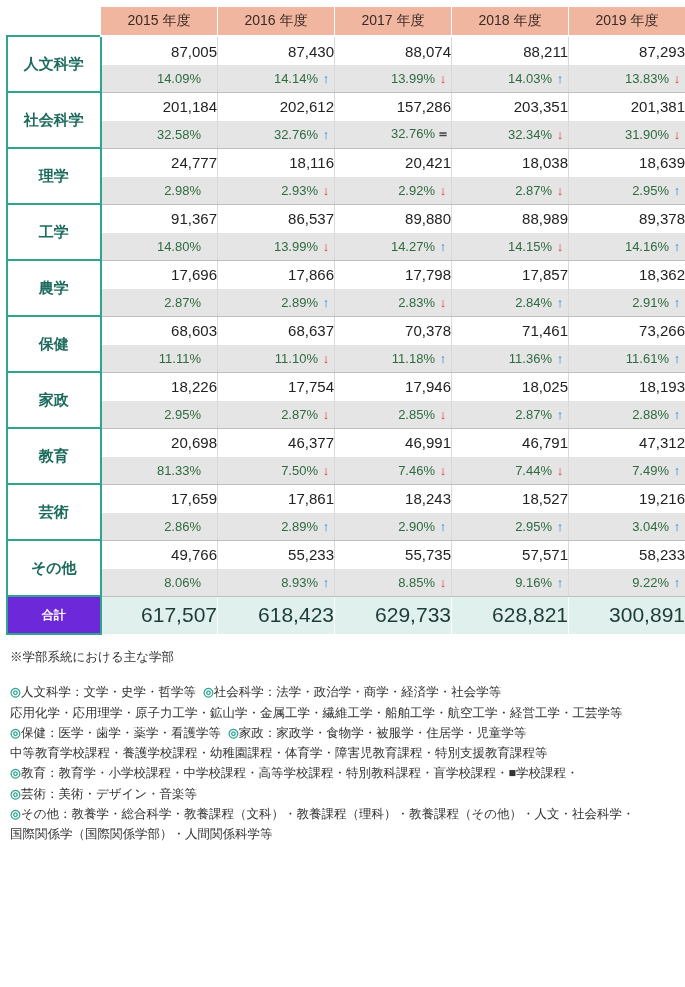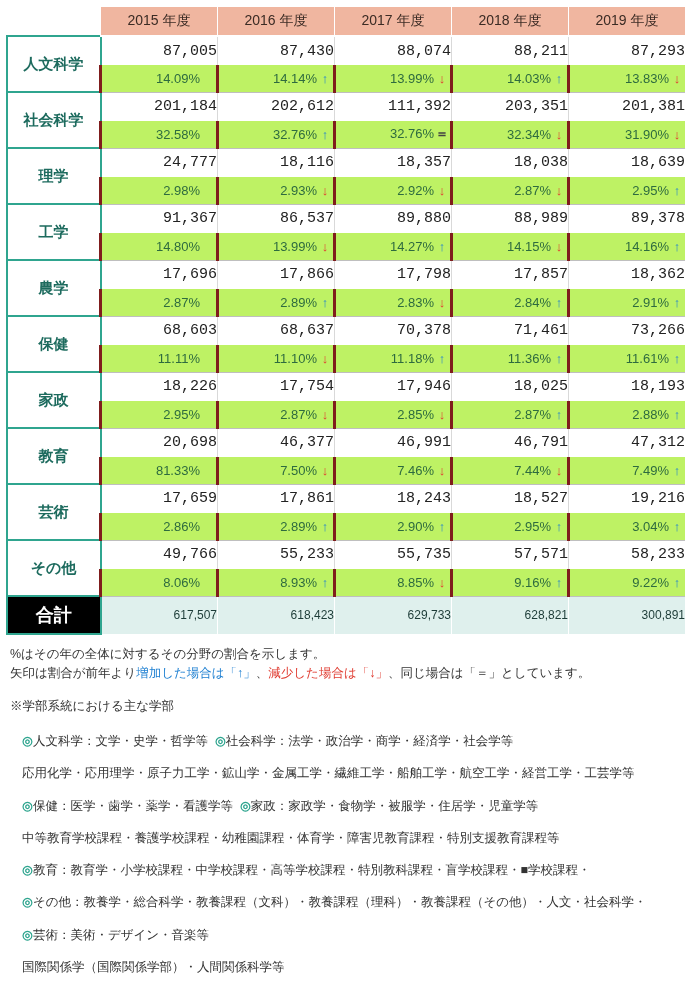--- a/index.html
+++ b/index.html
@@ -59,61 +59,60 @@
   td.num{
     background:#ffffff;
     text-align:right;
     font-size:15px;
     color:#222;
     padding:2px 10px 2px 4px;
     height:28px;
     border-left:1px solid #d9d9d9;
     border-right:1px solid #d9d9d9;
     border-top:1px solid #bfbfbf;
-    font-family:Liberation Mono, monospace;
   }
   td.pct{
-    background:#bef264;
+    background:#e5e5e5;
     text-align:right;
     font-size:13px;
     color:#2e6b3f;
     height:26px;
     padding:1px 2px 1px 4px;
-    border-left:3px solid #7f1d1d;
+    border-left:1px solid #7f1d1d;
     border-right:1px solid #d9d9d9;
     border-bottom:1px solid #bfbfbf;
     position:relative;
   }
   td.pct .pv{display:inline-block;}
   td.pct .arrow{
     display:inline-block;
     width:16px;
     text-align:center;
     font-size:13px;
     font-weight:bold;
   }
   .up{color:#1d7fd1;}
   .down{color:#e03c31;}
   .eq{color:#444;}
   .noarrow{color:transparent;}
 
   
   td.total-label{
-    background:#000000;
+    background:#6d28d9;
     color:#ffffff;
-    font-size:18px;
+    font-size:12px;
     font-weight:bold;
     text-align:center;
     height:36px;
     border:2px solid #2fa58f;
   }
   td.total-num{
     background:#dff0ed;
     text-align:right;
-    font-size:12px;
+    font-size:21px;
     color:#1d3c38;
     padding:2px 10px 2px 4px;
     height:36px;
     border:1px solid #ffffff;
   }
 
   
   .notes{
     margin:10px 2px 0 4px;
     font-size:12.5px;
@@ -124,21 +123,21 @@
   .em-up{color:#1d7fd1;}
   .em-down{color:#e03c31;}
 
   .legend{
     margin:12px 2px 0 4px;
     font-size:12.5px;
     line-height:1.62;
     color:#333;
   }
   .legend .title{font-size:12.5px;margin-bottom:15px;}
-  .legend .blk{margin:12px;}
+  .legend .blk{margin:0;}
   .mark{color:#2fa58f;font-weight:bold;}
 </style>
 </head>
 <body>
 
 <div id="page">
 
   <table class="main">
     <thead>
       <tr>
@@ -165,37 +164,37 @@
         <td class="pct"><span class="pv">14.14%</span><span class="arrow up">↑</span></td>
         <td class="pct"><span class="pv">13.99%</span><span class="arrow down">↓</span></td>
         <td class="pct"><span class="pv">14.03%</span><span class="arrow up">↑</span></td>
         <td class="pct"><span class="pv">13.83%</span><span class="arrow down">↓</span></td>
       </tr>
 
       <tr>
         <td class="rowlabel" rowspan="2">社会科学</td>
         <td class="num">201,184</td>
         <td class="num">202,612</td>
-        <td class="num">111,392</td>
+        <td class="num">157,286</td>
         <td class="num">203,351</td>
         <td class="num">201,381</td>
       </tr>
       <tr>
         <td class="pct"><span class="pv">32.58%</span><span class="arrow noarrow"></span></td>
         <td class="pct"><span class="pv">32.76%</span><span class="arrow up">↑</span></td>
         <td class="pct"><span class="pv">32.76%</span><span class="arrow eq">＝</span></td>
         <td class="pct"><span class="pv">32.34%</span><span class="arrow down">↓</span></td>
         <td class="pct"><span class="pv">31.90%</span><span class="arrow down">↓</span></td>
       </tr>
 
       <tr>
         <td class="rowlabel" rowspan="2">理学</td>
         <td class="num">24,777</td>
         <td class="num">18,116</td>
-        <td class="num">18,357</td>
+        <td class="num">20,421</td>
         <td class="num">18,038</td>
         <td class="num">18,639</td>
       </tr>
       <tr>
         <td class="pct"><span class="pv">2.98%</span><span class="arrow noarrow"></span></td>
         <td class="pct"><span class="pv">2.93%</span><span class="arrow down">↓</span></td>
         <td class="pct"><span class="pv">2.92%</span><span class="arrow down">↓</span></td>
         <td class="pct"><span class="pv">2.87%</span><span class="arrow down">↓</span></td>
         <td class="pct"><span class="pv">2.95%</span><span class="arrow up">↑</span></td>
       </tr>
@@ -316,24 +315,20 @@
         <td class="total-label">合計</td>
         <td class="total-num">617,507</td>
         <td class="total-num">618,423</td>
         <td class="total-num">629,733</td>
         <td class="total-num">628,821</td>
         <td class="total-num">300,891</td>
       </tr>
     </tbody>
   </table>
 
-  <div class="notes">
-    <div class="line">%はその年の全体に対するその分野の割合を示します。</div>
-    <div class="line"><span>矢印は割合が前年より</span><span class="em-up">増加した場合は「↑」</span><span>、</span><span class="em-down">減少した場合は「↓」</span><span>、同じ場合は「＝」としています。</span></div>
-  </div>
 
   <div class="legend">
     <div class="title">※学部系統における主な学部</div>
 
     <div class="blk">
       <span class="mark">◎</span><span>人文科学</span><span>：文学・史学・哲学等</span>&nbsp;&nbsp;<span class="mark">◎</span><span>社会科学</span><span>：法学・政治学・商学・経済学・社会学等</span>
     </div>
 
 
     <div class="blk">
@@ -347,25 +342,25 @@
 
     <div class="blk">
       <span>中等教育学校課程・養護学校課程・幼稚園課程・体育学・障害児教育課程・特別支援教育課程等</span>
     </div>
 
     <div class="blk">
       <span class="mark">◎</span><span>教育</span><span>：教育学・小学校課程・中学校課程・高等学校課程・特別教科課程・盲学校課程・■学校課程・</span>
     </div>
 
     <div class="blk">
+      <span class="mark">◎</span><span>芸術</span><span>：美術・デザイン・音楽等</span>
+    </div>
+
+    <div class="blk">
       <span class="mark">◎</span><span>その他</span><span>：教養学・総合科学・教養課程（文科）・教養課程（理科）・教養課程（その他）・人文・社会科学・</span>
     </div>
 
     <div class="blk">
-      <span class="mark">◎</span><span>芸術</span><span>：美術・デザイン・音楽等</span>
-    </div>
-
-    <div class="blk">
       <span>国際関係学（国際関係学部）・人間関係科学等</span>
     </div>
   </div>
 
 </div>
 
 </body></html>

